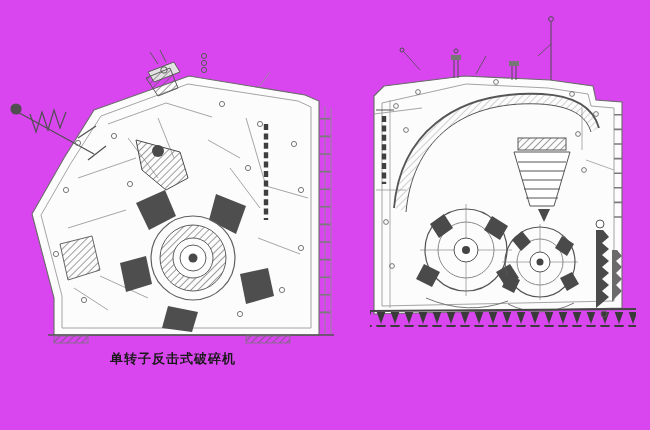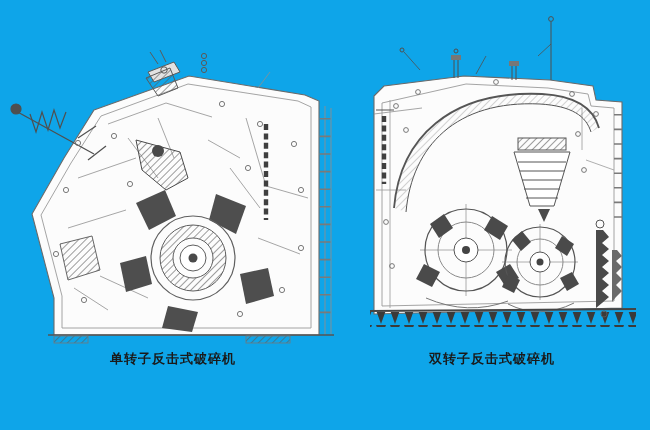--- a/index.html
+++ b/index.html
@@ -1,18 +1,18 @@
 <!DOCTYPE html>
 <html style="--ink: #6a6a6a; --ink-dark: #3f3f3f; --caption-text: #1a1a1a; --background: #ffffff;"><head>
 <meta charset="utf-8">
 <title>Diagram</title>
 <style>
   html,body{margin:0;padding:0;background:#ffffff;}
   .canvas{
-    position:relative;width:650px;height:430px;background:#0ea5e9;
+    position:relative;width:650px;height:430px;background:#d946ef;
     font-family:"Liberation Sans","DejaVu Sans",sans-serif;overflow:hidden;
   }
   figure{position:absolute;margin:0;padding:0;}
   figcaption{
     text-align:center;font-size:13px;font-weight:600;letter-spacing:1px;
     color:var(--caption-text,#1a1a1a);margin-top:2px;
   }
   svg{display:block;color:var(--ink,#6a6a6a);}
   .fig-left{left:8px;top:48px;width:330px;}
   .fig-right{left:346px;top:10px;width:292px;}
@@ -220,16 +220,15 @@
         <circle cx="150" cy="72" r="2.4"></circle>
           <circle cx="226" cy="84" r="2.4"></circle>
         <circle cx="250" cy="104" r="2.4"></circle>
           <circle cx="40" cy="212" r="2.4"></circle>
         <circle cx="46" cy="256" r="2.4"></circle>
           <circle cx="232" cy="124" r="2.4"></circle>
         <circle cx="238" cy="160" r="2.4"></circle>
           <circle cx="60" cy="120" r="2.4"></circle>
       </g>
     </svg>
-    <figcaption>双转子反击式破碎机</figcaption>
   </figure>
 
 </div>
 
 </body></html>

